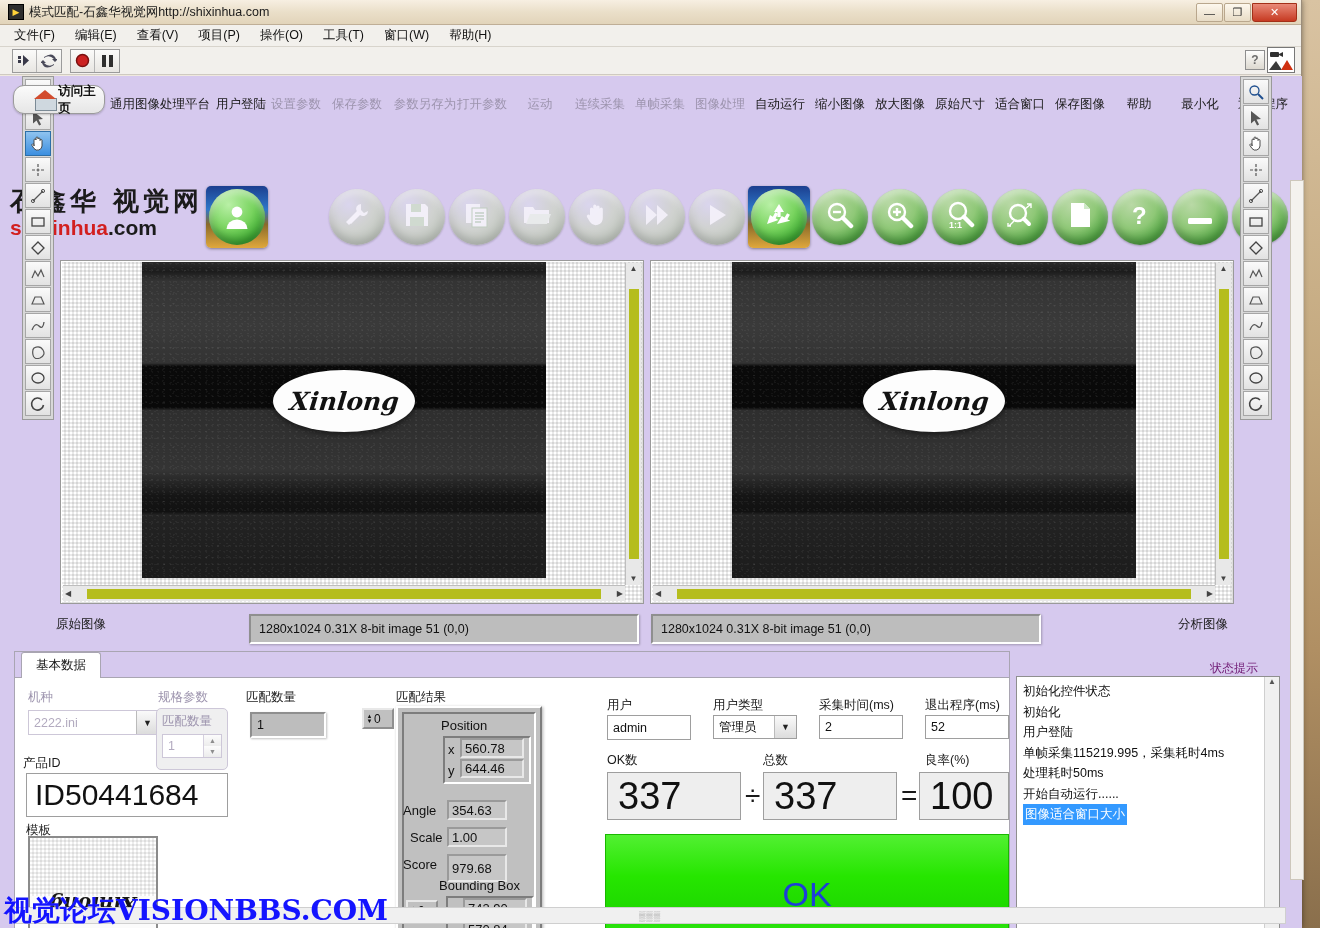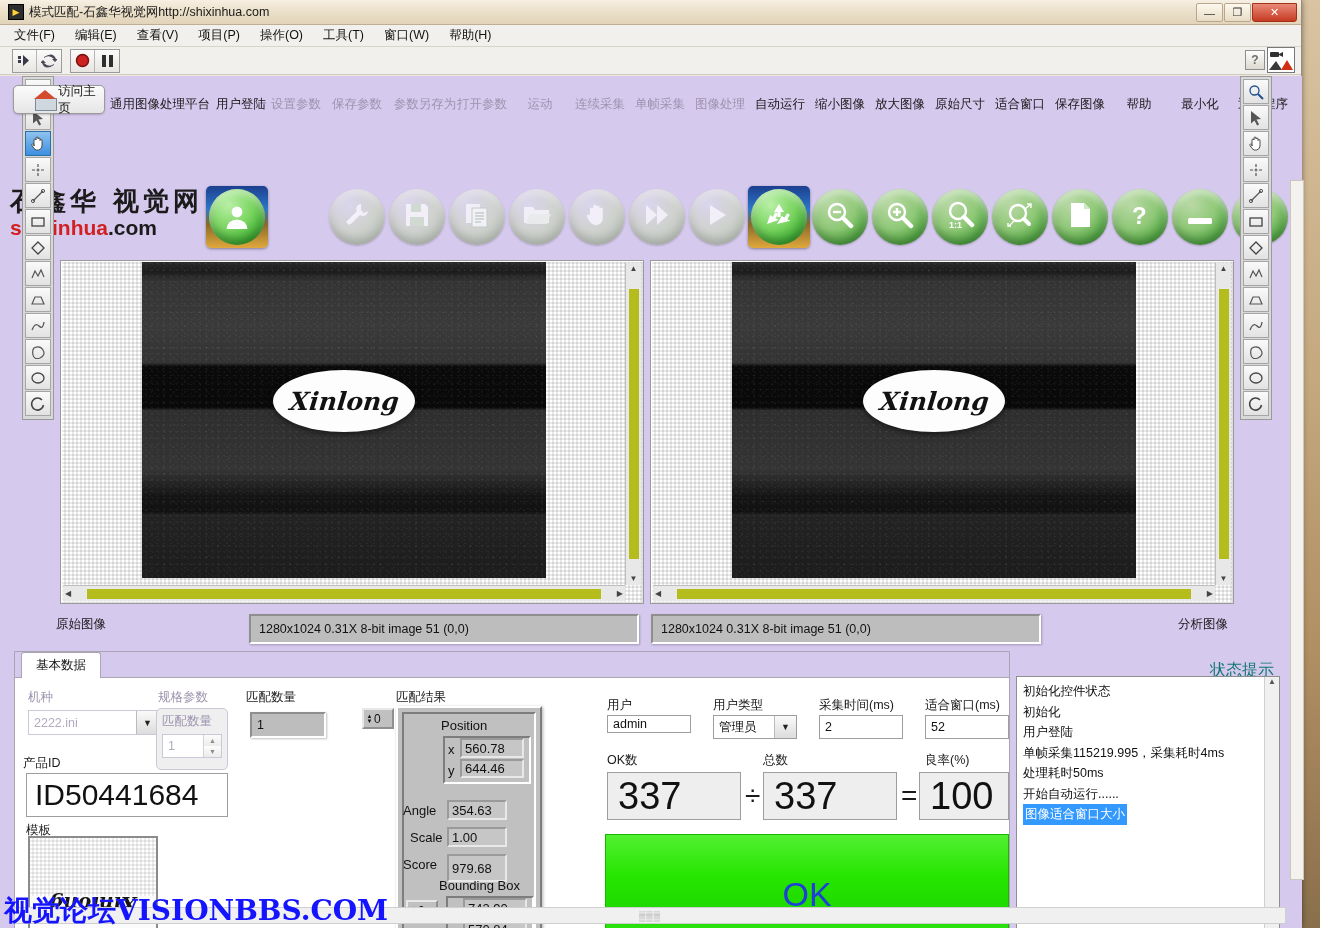--- a/index.html
+++ b/index.html
@@ -93,25 +93,26 @@
   }
   
   #app {
     position:absolute; left:0; top:76px; width:1302px; height:852px;
     background:#d6c9ee;
     overflow:hidden;
   }
   #homebtn {
     position:absolute; left:13px; top:9px; width:92px; height:29px;
     background:linear-gradient(180deg,#fbfbfb,#e6e6e6);
-    border:1px solid #9b9b9b; border-radius:5px;
+    border:1px solid #9b9b9b; border-radius:11px;
     display:flex; align-items:center; gap:4px; padding-left:20px;
     font-size:12.5px; color:#111;
     box-shadow:0 1px 2px rgba(0,0,0,.2);
     z-index:5;
+    font-weight:bold;
   }
   .home-ico { width:22px;height:20px; position:relative; }
   .home-ico:before{
     content:""; position:absolute; left:1px; top:8px;width:20px;height:11px;
     background:#cfd8df;border:1px solid #7b8a95;
   }
   .home-ico:after{
     content:""; position:absolute; left:0px;top:0px;
     border-left:11px solid transparent;border-right:11px solid transparent;
     border-bottom:9px solid #d24b2d;
@@ -324,21 +325,21 @@
   }
   #statuslist { position:absolute; left:0;top:0;right:15px;bottom:0; overflow:hidden; padding:4px 0 0 6px; }
   .logline { font-size:12.5px; color:#111; line-height:20.5px; white-space:nowrap; }
   .logline.sel { background:#3399ff; color:#fff; display:inline-block; padding:0 2px; }
   #statusbarv {
     position:absolute; right:0; top:0; width:15px; height:100%;
     background:#f0f0f0; border-left:1px solid #cfcfcf;
     display:flex;flex-direction:column;justify-content:space-between;align-items:center;
     font-size:8px;color:#555;
   }
-  #statustitle { position:absolute; left:1210px; top:584px; font-size:16px;color:#0f766e; }
+  #statustitle { position:absolute; left:1210px; top:584px; font-size:12px;color:#701a75; }
   
   #template {
     position:absolute; left:28px; top:760px; width:130px; height:130px;
     border:2px solid #8b8b8b;
     background:
       repeating-linear-gradient(0deg,#fff 0 2px,#ededed 2px 4px),
       repeating-linear-gradient(90deg,#fff 0 2px,#ededed 2px 4px);
     background-blend-mode:multiply;
     overflow:hidden;
   }
@@ -880,32 +881,32 @@
         <span>0</span>
       </div>
       <div class="mp-box" style="left:48px; top:188px; width:88px; height:48px"></div>
       <div class="mp-lab" style="left:53px; top:194px">x</div>
       <div class="mp-field" style="left:65px; top:190px; width:64px; height:20px">743.90</div>
       <div class="mp-lab" style="left:53px; top:215px">y</div>
       <div class="mp-field" style="left:65px; top:211px; width:64px; height:20px">570.84</div>
     </div>
 
     <div class="fieldlabel" style="left:607px; top:621px">用户</div>
-    <div class="tbox" style="left:607px; top:639px; width:84px; height:18px">admin</div>
+    <div class="tbox" style="left:607px; top:639px; width:84px; height:25px">admin</div>
 
     <div class="fieldlabel" style="left:713px; top:621px">用户类型</div>
     <div class="combo" style="left:713px; top:639px; width:84px; height:24px">
       <span>管理员</span>
       <span class="arrowbox">▼</span>
     </div>
 
     <div class="fieldlabel" style="left:819px; top:621px">采集时间(ms)</div>
     <div class="tbox" style="left:819px; top:639px; width:84px; height:24px">2</div>
 
-    <div class="fieldlabel" style="left:925px; top:621px">适合窗口(ms)</div>
+    <div class="fieldlabel" style="left:925px; top:621px">退出程序(ms)</div>
     <div class="tbox" style="left:925px; top:639px; width:84px; height:24px">52</div>
 
     <div class="fieldlabel" style="left:607px; top:676px">OK数</div>
     <div class="tbox huge" style="left:607px; top:696px; width:134px; height:48px">337</div>
     <div class="fieldlabel" style="left:745px; top:704px; font-size:28px">÷</div>
     <div class="fieldlabel" style="left:763px; top:676px">总数</div>
     <div class="tbox huge" style="left:763px; top:696px; width:134px; height:48px">337</div>
     <div class="fieldlabel" style="left:901px; top:704px; font-size:28px">=</div>
     <div class="fieldlabel" style="left:925px; top:676px">良率(%)</div>
     <div class="tbox huge" style="left:919px; top:696px; width:90px; height:48px">100</div>

